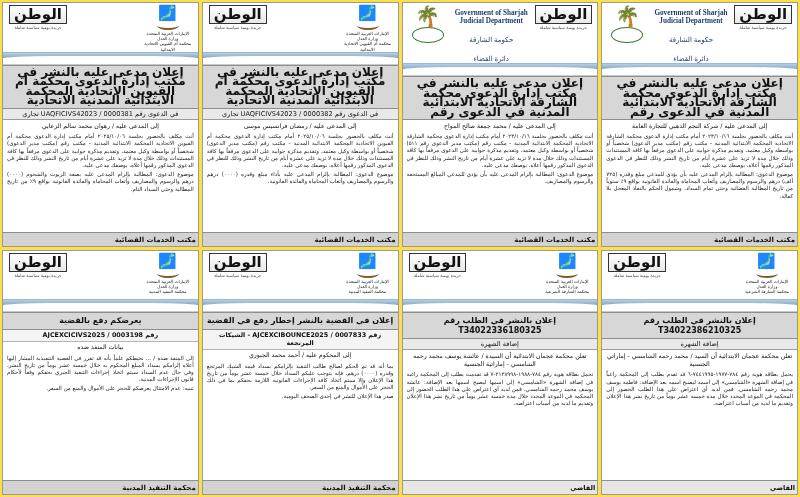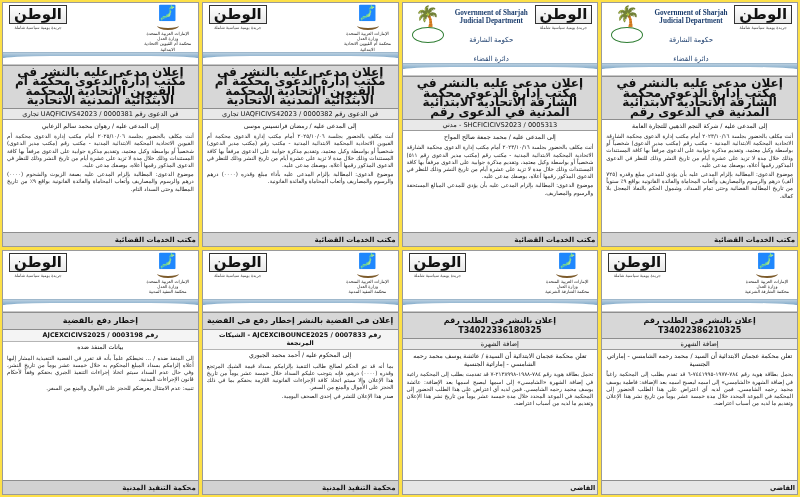--- a/index.html
+++ b/index.html
@@ -305,21 +305,20 @@
         <div class="gov-ar">حكومة الشارقة</div>
         <div class="gov-ar">دائرة القضاء</div>
       </div>
       <div class="brand">
         <div class="brand-logo">الوطن</div>
         <div class="brand-sub">جريدة يومية سياسية شاملة</div>
       </div>
     </div>
     <div class="wave"></div>
     <div class="title-bar">إعلان مدعى عليه بالنشر في مكتب إدارة الدعوى محكمة الشارقة الاتحادية الابتدائية المدنية في الدعوى رقم</div>
-    <div class="subtitle-bar">SHCFICICIVS2023 / 0005313 - مدني</div>
     <div class="case-head">إلى المدعى عليه / محمد جمعة صالح المواح</div>
     <div class="body-txt">
       <p>أنت مكلف بالحضور بجلسة ٢٠٢٣/١٠/١٦ أمام مكتب إدارة الدعوى محكمة الشارقة الاتحادية المحكمة الابتدائية المدنية - مكتب رقم (مكتب مدير الدعوى رقم ٥١١) شخصياً أو بواسطة وكيل معتمد، وتقديم مذكرة جوابية على الدعوى مرفقاً بها كافة المستندات وذلك خلال مدة لا تزيد على عشرة أيام من تاريخ النشر وذلك للنظر في الدعوى المذكور رقمها أعلاه، بوصفك مدعى عليه.</p>
       <p>موضوع الدعوى: المطالبة بإلزام المدعى عليه بأن يؤدي للمدعي المبالغ المستحقة والرسوم والمصاريف.</p>
     </div>
     <div class="footer-bar">مكتب الخدمات القضائية</div>
   </div>
 
   <div class="notice">
     <div class="nhead">
@@ -360,21 +359,21 @@
           <div class="boat"></div>
         </div>
         <div class="crest-lines">
           <div>الإمارات العربية المتحدة</div>
           <div>وزارة العدل</div>
           <div>محكمة التنفيذ المدنية</div>
         </div>
       </div>
     </div>
     <div class="wave"></div>
-    <div class="title-bar tall">إخطار دفع بالقضية</div>
+    <div class="title-bar tall">يعرضكم دفع بالقضية</div>
     <div class="refline">رقم AJCEXCICIVS2025 / 0003198</div>
     <div class="case-head">بيانات المنفذ ضده</div>
     <div class="body-txt">
       <p>إلى المنفذ ضده / ... نحيطكم علماً بأنه قد تقرر في القضية التنفيذية المشار إليها أعلاه إلزامكم بسداد المبلغ المحكوم به خلال خمسة عشر يوماً من تاريخ النشر، وفي حال عدم السداد سيتم اتخاذ إجراءات التنفيذ الجبري بحقكم وفقاً لأحكام قانون الإجراءات المدنية.</p>
       <p>تنبيه: عدم الامتثال يعرضكم للحجز على الأموال والمنع من السفر.</p>
     </div>
     <div class="footer-bar">محكمة التنفيذ المدنية</div>
   </div>
 
   <div class="notice">

